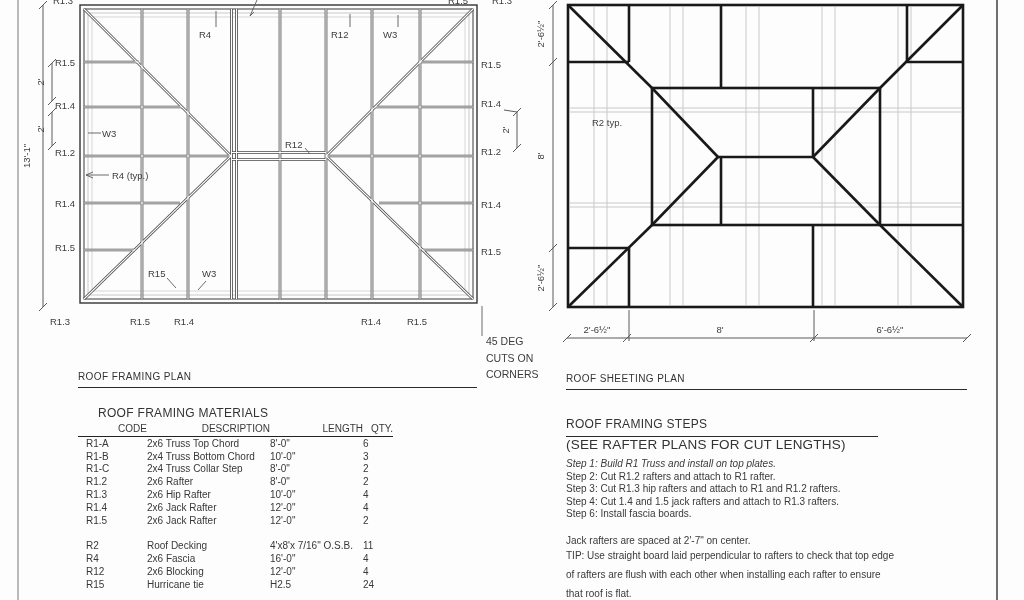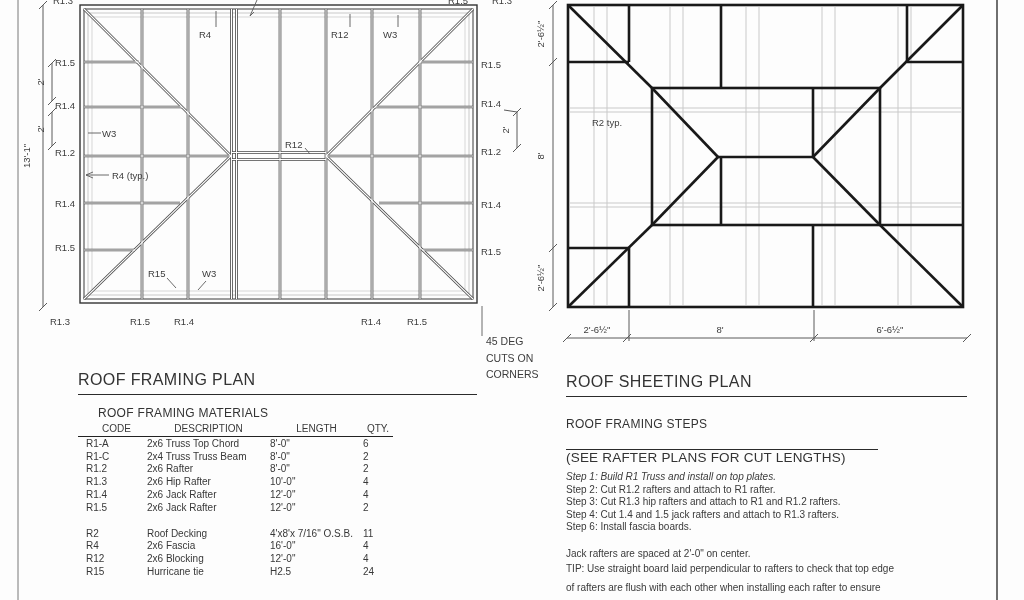--- a/index.html
+++ b/index.html
@@ -2,34 +2,34 @@
 <html><head>
 <meta charset="utf-8">
 <style>
   html,body{margin:0;padding:0;}
   body{width:1024px;height:600px;background:#fdfdfd;overflow:hidden;position:relative;
        font-family:"Liberation Sans",sans-serif;color:#3a3a3a;}
   svg{position:absolute;left:0;top:0;}
   svg text{font-family:"Liberation Sans",sans-serif;fill:#3c3c3c;}
   .lbl{font-size:9.5px;}
   .block{position:absolute;}
-  .plan-title{font-size:16px;letter-spacing:.4px;color:#333;
+  .plan-title{font-size:10px;letter-spacing:.4px;color:#333;
               border-bottom:1.5px solid #2b2b2b;padding-bottom:5px;}
   #framing-title{left:78px;top:371px;width:399px;}
   #sheeting-title{left:566px;top:373px;width:401px;}
   #materials-block{left:78px;top:406px;width:330px;}
   .section-heading{font-size:12px;letter-spacing:.3px;color:#333;margin:0 0 3px 20px;}
   table{border-collapse:collapse;font-size:10px;color:#383838;width:315px;table-layout:fixed;}
-  th{font-weight:normal;text-align:center;border-bottom:1.7px solid #222;padding:0 0 2px 0;font-size:10px;}
+  th{font-weight:normal;text-align:right;border-bottom:1.7px solid #222;padding:0 0 2px 0;font-size:10px;}
   td{padding:0;height:12.8px;vertical-align:middle;}
   .c0{padding-left:8px;}
   tr.spacer td{height:13px;}
   #steps-block{left:566px;top:417px;width:445px;}
   .steps-heading{font-size:12px;letter-spacing:.3px;color:#333;width:312px;
-                 border-bottom:1.5px solid #2b2b2b;padding-bottom:18px;}
+                 border-bottom:1.5px solid #2b2b2b;padding-bottom:5px;}
   .steps-sub{font-size:13.5px;letter-spacing:.2px;margin-top:0;color:#333;}
   .step-line{font-size:10px;line-height:12.6px;}
   .steps-first{margin-top:6px;font-style:italic;}
   .steps-note{margin-top:14px;font-size:10px;}
   .steps-tip{font-size:10px;line-height:19px;white-space:pre-line;}
   #corner-note{left:486px;top:333px;font-size:10.5px;line-height:16.5px;white-space:pre-line;color:#3c3c3c;}
 </style>
 </head>
 <body>
 
@@ -236,22 +236,28 @@
       </tr>
     </thead>
     <tbody>
       <tr>
           <td class="c0">R1-A</td>
           <td>2x6 Truss Top Chord</td>
           <td>8'-0"</td>
           <td>6</td>
         </tr>
       <tr>
+          <td class="c0">R1-B</td>
+          <td>2x4 Truss Bottom Chord</td>
+          <td>10'-0"</td>
+          <td>3</td>
+        </tr>
+      <tr>
           <td class="c0">R1-C</td>
-          <td>2x4 Truss Truss Beam</td>
+          <td>2x4 Truss Collar Step</td>
           <td>8'-0"</td>
           <td>2</td>
         </tr>
       <tr>
           <td class="c0">R1.2</td>
           <td>2x6 Rafter</td>
           <td>8'-0"</td>
           <td>2</td>
         </tr>
       <tr>
@@ -307,17 +313,17 @@
 </div>
 
 <div class="block" id="steps-block">
   <div class="steps-heading">ROOF FRAMING STEPS</div>
   <div class="steps-sub">(SEE RAFTER PLANS FOR CUT LENGTHS)</div>
   <div class="step-line steps-first">Step 1: Build R1 Truss and install on top plates.</div>
   <div class="step-line">Step 2: Cut R1.2 rafters and attach to R1 rafter.</div>
   <div class="step-line">Step 3: Cut R1.3 hip rafters and attach to R1 and R1.2 rafters.</div>
   <div class="step-line">Step 4: Cut 1.4 and 1.5 jack rafters and attach to R1.3 rafters.</div>
   <div class="step-line">Step 6: Install fascia boards.</div>
-  <div class="steps-note">Jack rafters are spaced at 2'-0" on center.</div>
+  <div class="steps-note">Jack rafters are spaced at 2'-7" on center.</div>
   <div class="steps-tip">TIP: Use straight board laid perpendicular to rafters to check that top edge
 of rafters are flush with each other when installing each rafter to ensure
 that roof is flat.</div>
 </div>
 
 </body></html>

